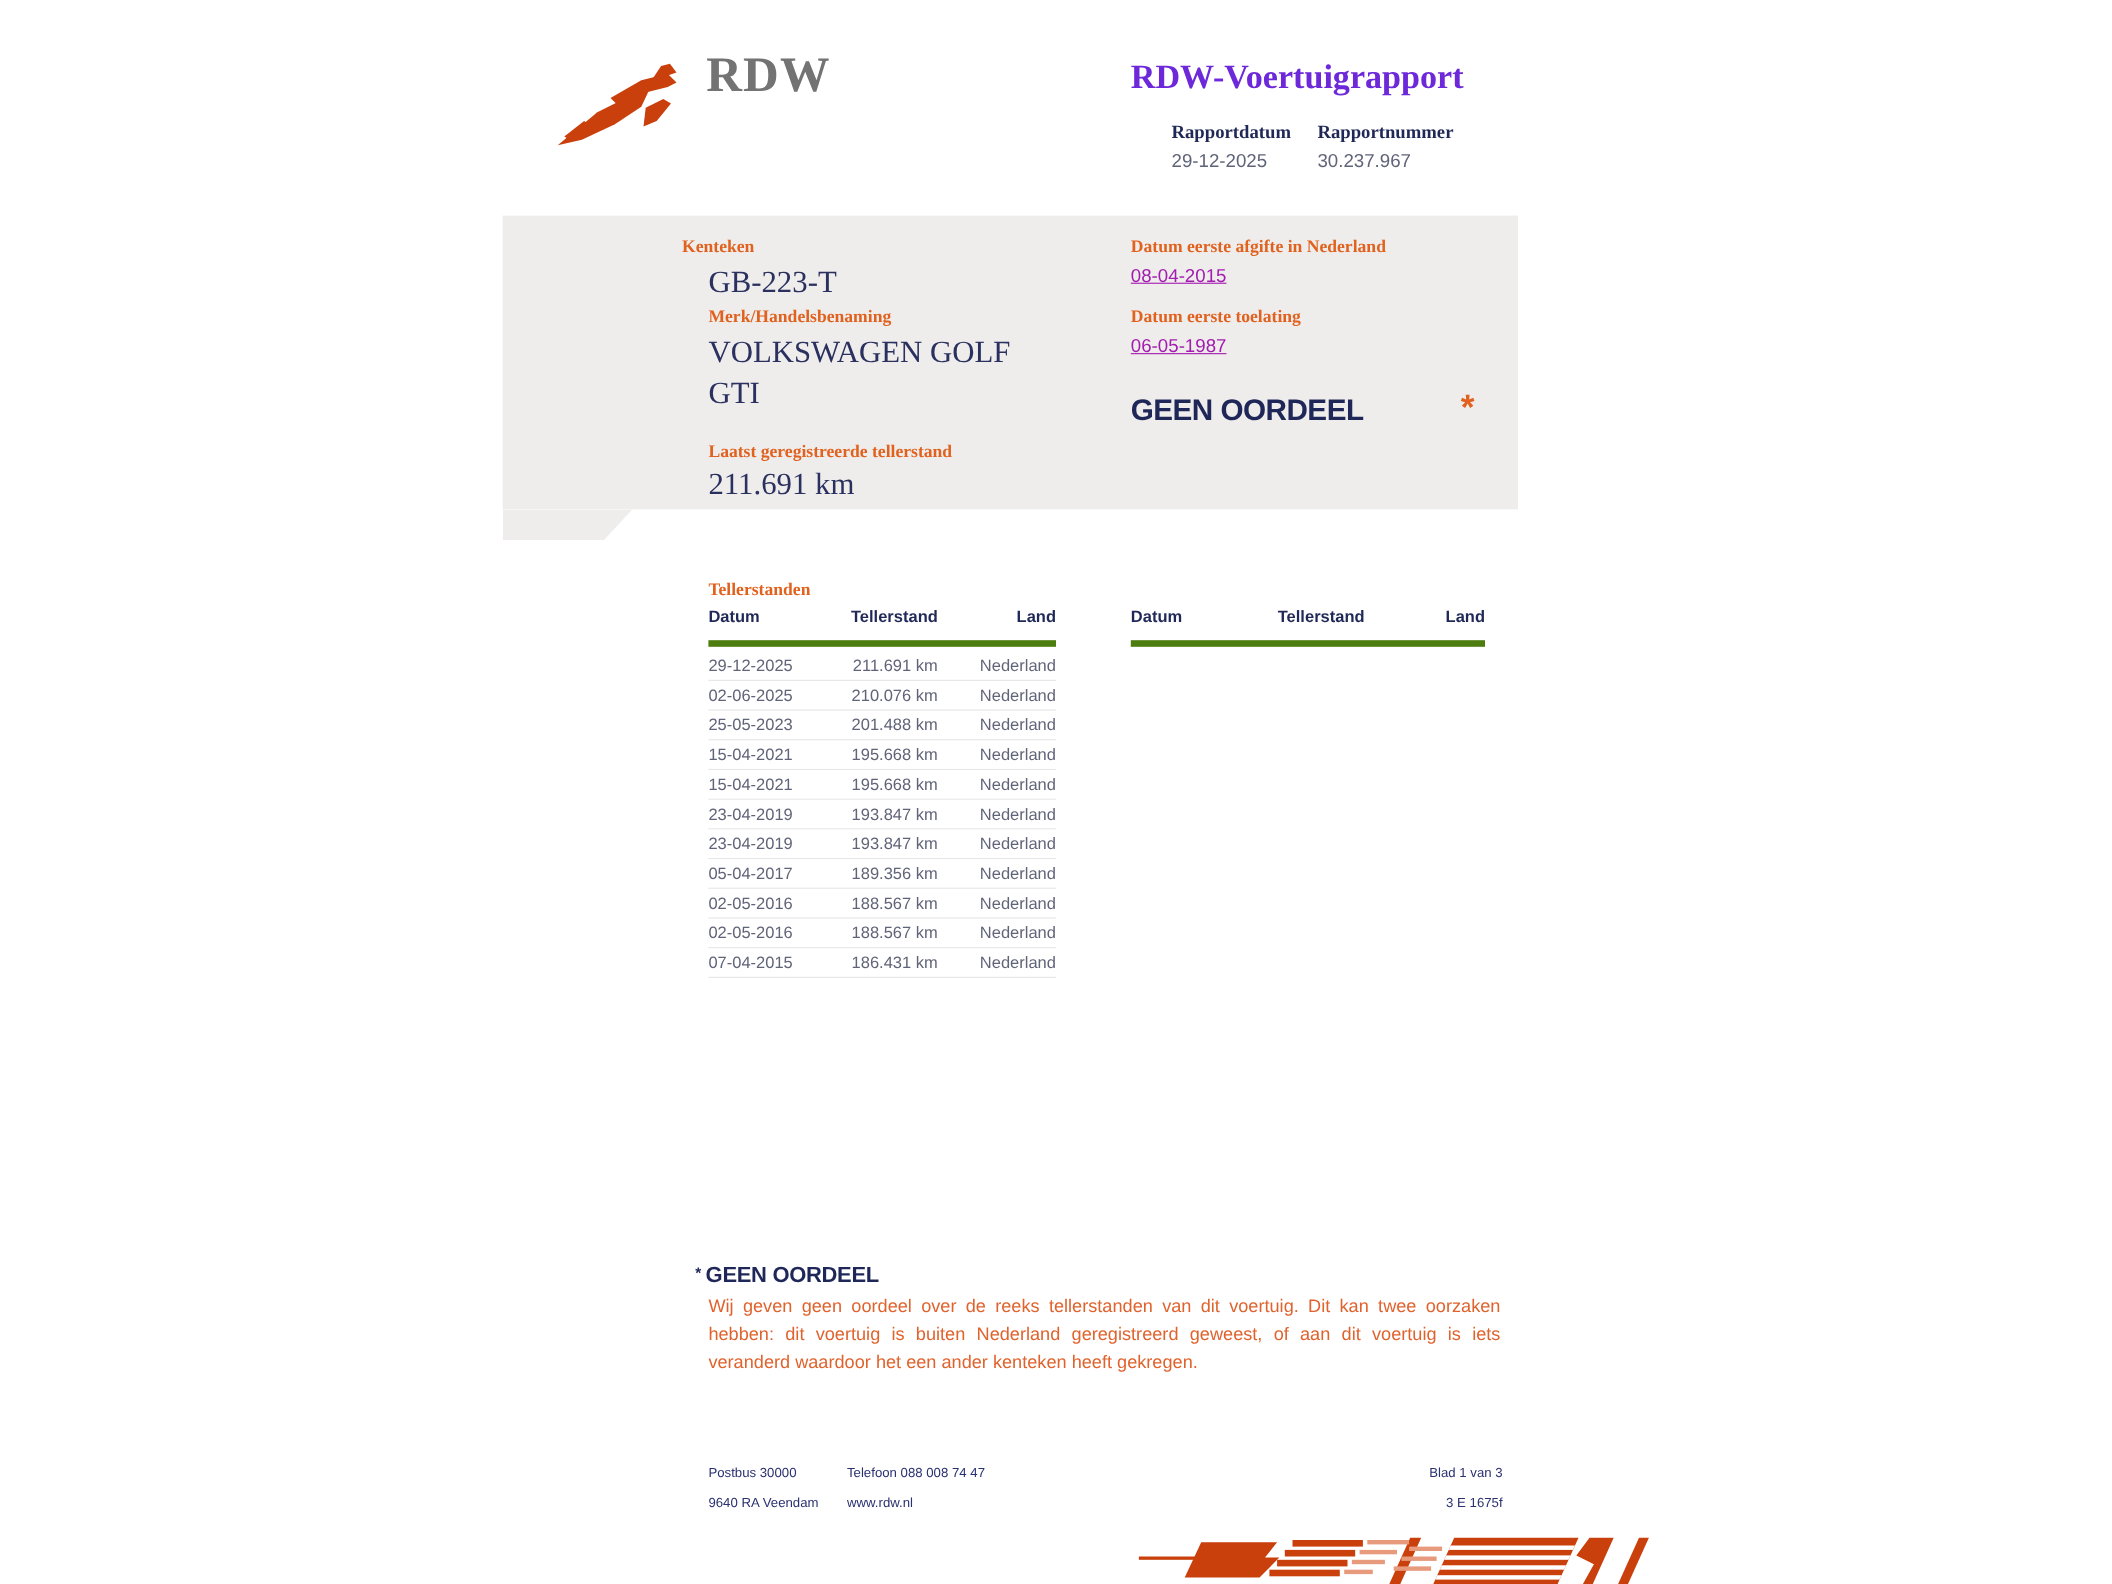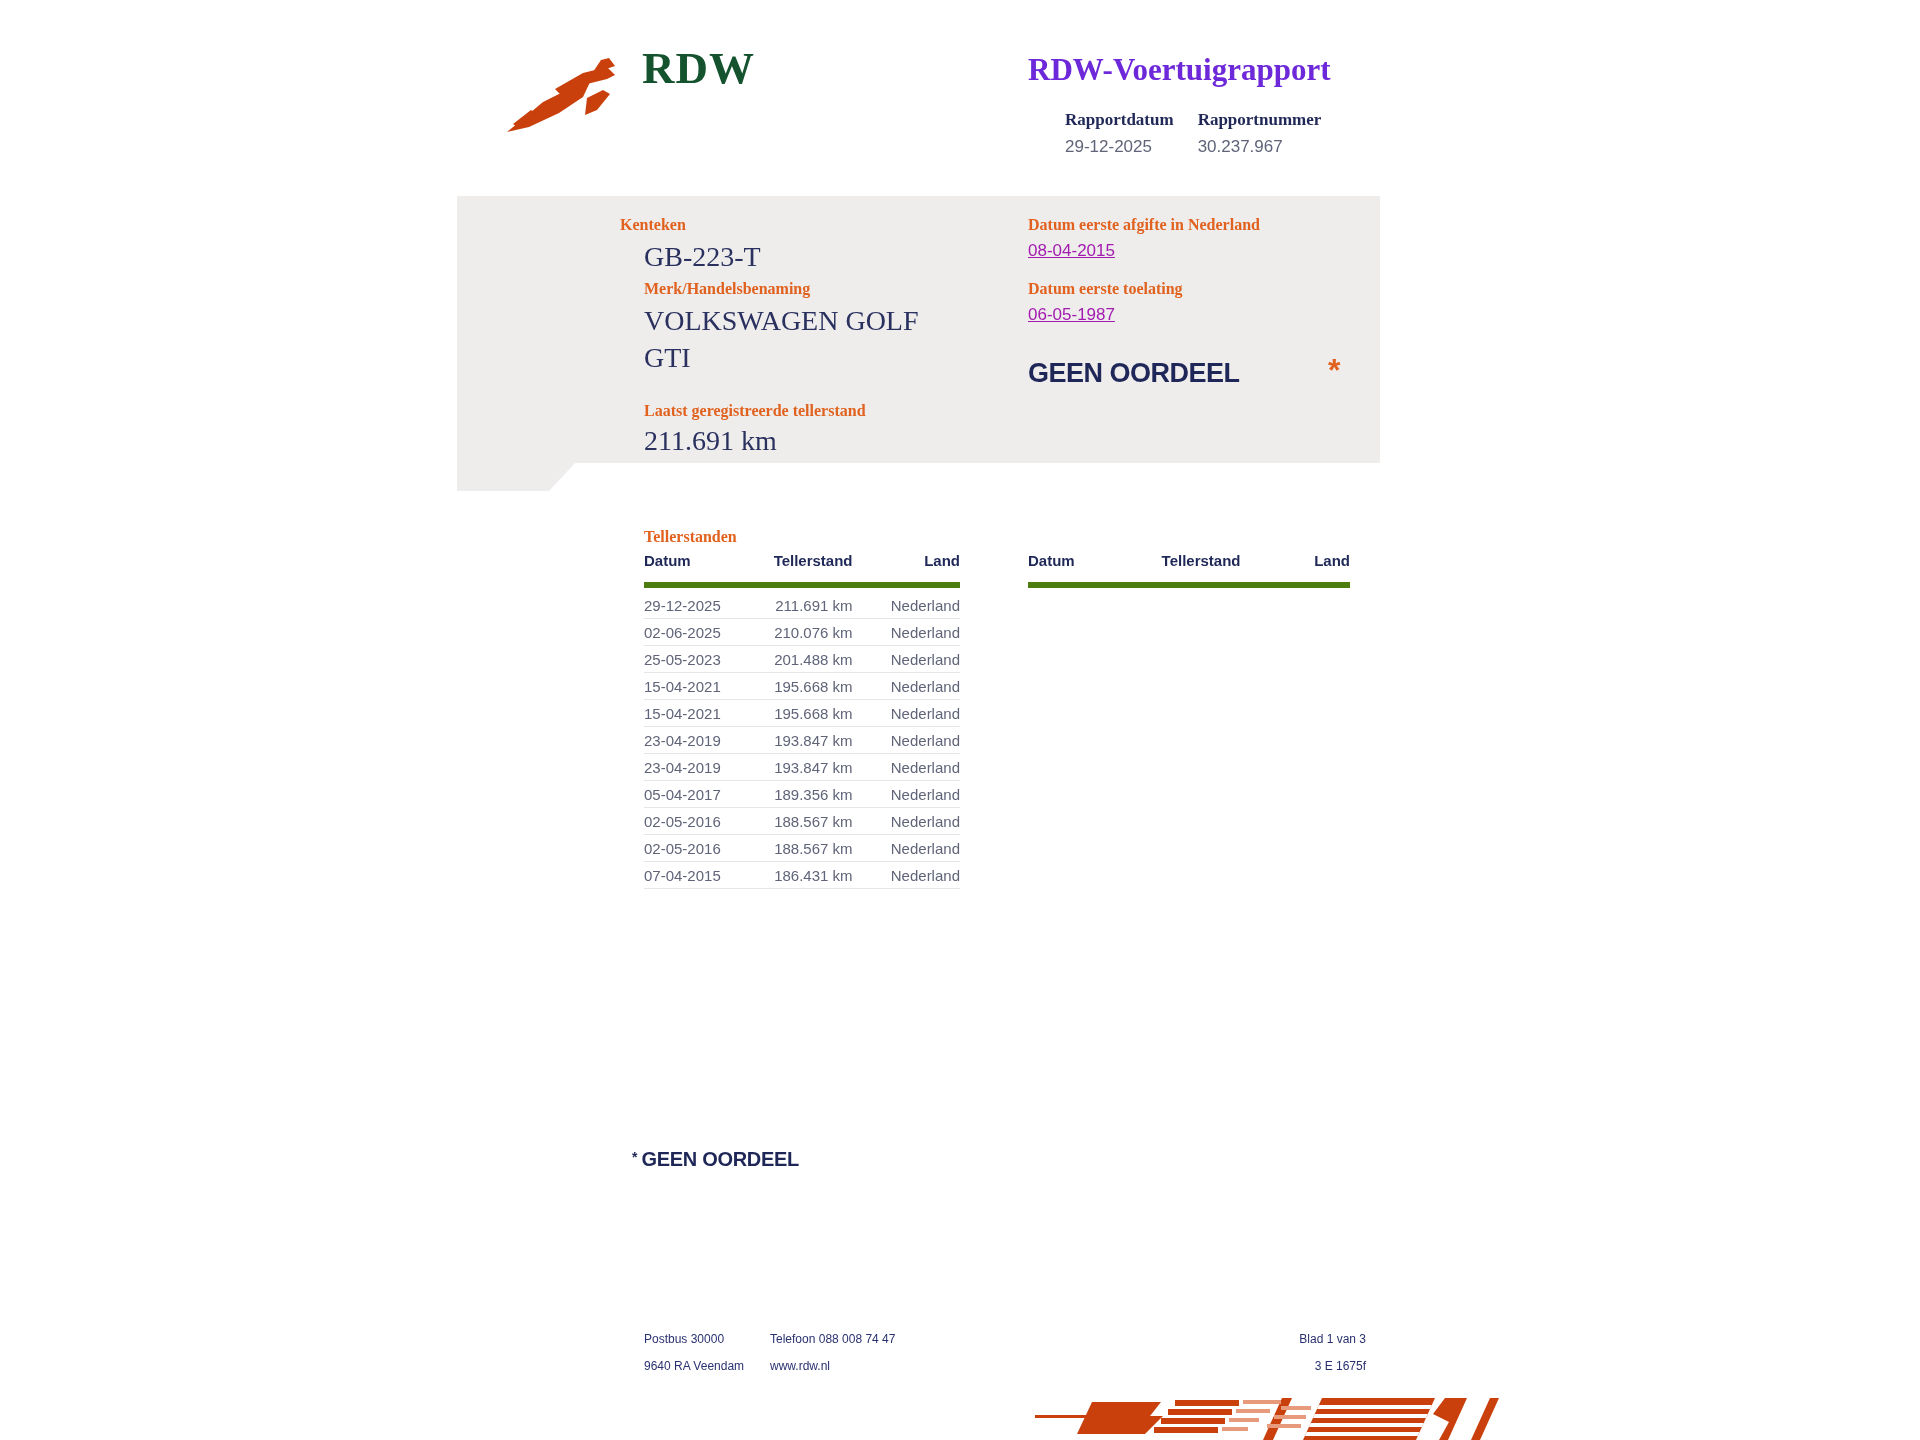--- a/index.html
+++ b/index.html
@@ -7,21 +7,21 @@
   body { width: 1920px; height: 1440px; overflow: hidden; position: relative;
          font-family: "Liberation Sans", sans-serif; }
   #page { position: absolute; inset: 0; width: 1920px; height: 1440px; background: #fff; }
 
   .serif { font-family: "Liberation Serif", "DejaVu Serif", serif; }
   .abs   { position: absolute; }
 
   
   .logo-svg { left: 497px; top: 46px; width: 126px; height: 90px; }
   .logo-word { left: 642px; top: 42px; font-size: 45px; font-weight: bold;
-               color: #14532d; letter-spacing: 1px; }
+               color: #737373; letter-spacing: 1px; }
   .doc-title { left: 1028px; top: 52px; font-size: 31px; font-weight: bold; color: #6d28d9; }
 
   .report-meta { left: 1028px; top: 110px; display: flex; gap: 24px; margin-left: 37px; }
   .meta-label { font-family: "Liberation Serif", serif; font-size: 17px; font-weight: bold; color: #1F2857; }
   .meta-value { font-size: 17px; color: #606478; margin-top: 7px; }
 
   
   .panel      { left: 457px; top: 196px; width: 923px; height: 267px; background: #EFECEC; }
   .panel-tab  { left: 457px; top: 463px; width: 118px; height: 28px; background: #EFECEC;
                 clip-path: polygon(0 0, 100% 0, calc(100% - 26px) 100%, 0 100%); }
@@ -200,20 +200,21 @@
       <div class="th c-datum">Datum</div>
       <div class="th c-teller">Tellerstand</div>
       <div class="th c-land">Land</div>
     </div>
   </div>
 
   <div class="abs oordeel2-wrap">
     <span class="oordeel2-star">*</span>
     <span class="oordeel2-head">GEEN OORDEEL</span>
   </div>
+  <div class="abs oordeel2-body">Wij geven geen oordeel over de reeks tellerstanden van dit voertuig. Dit kan twee oorzaken hebben: dit voertuig is buiten Nederland geregistreerd geweest, of aan dit voertuig is iets veranderd waardoor het een ander kenteken heeft gekregen.</div>
 
   <div class="abs ft ft-col1">
     <div>Postbus 30000</div>
     <div>9640 RA Veendam</div>
   </div>
   <div class="abs ft ft-col2">
     <div>Telefoon 088 008 74 47</div>
     <div>www.rdw.nl</div>
   </div>
   <div class="abs ft ft-col3">

